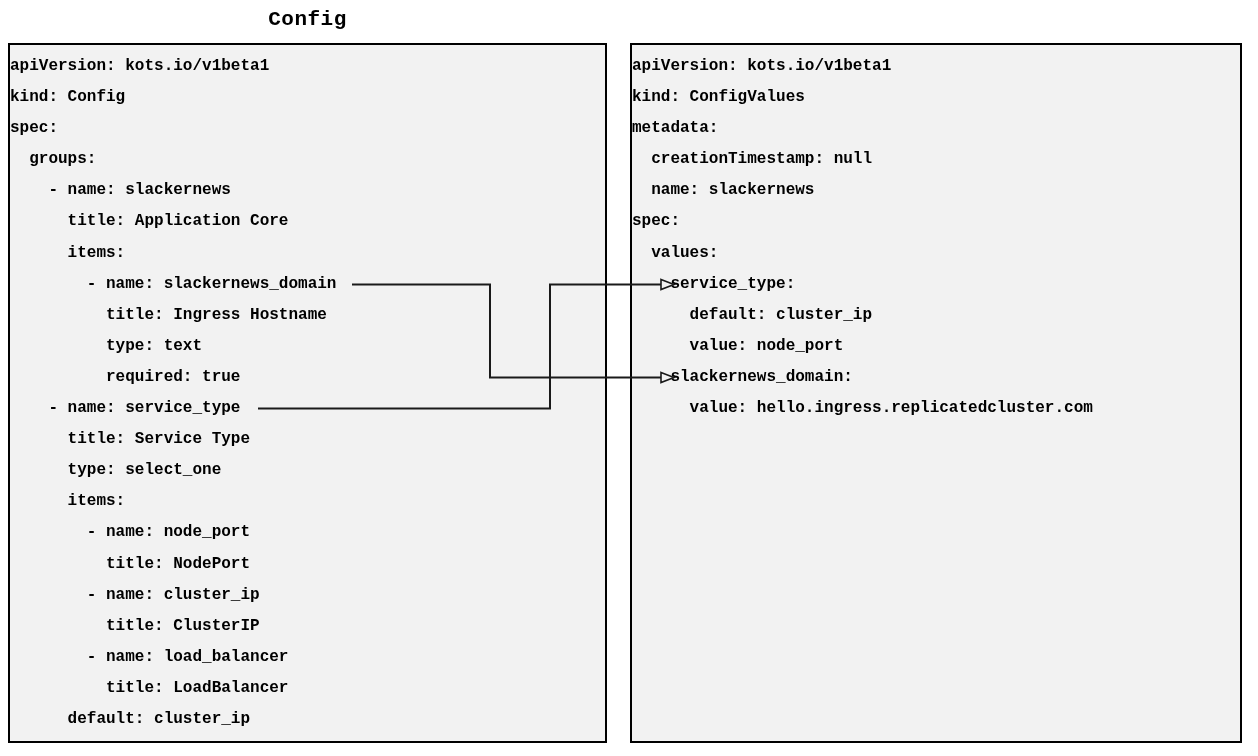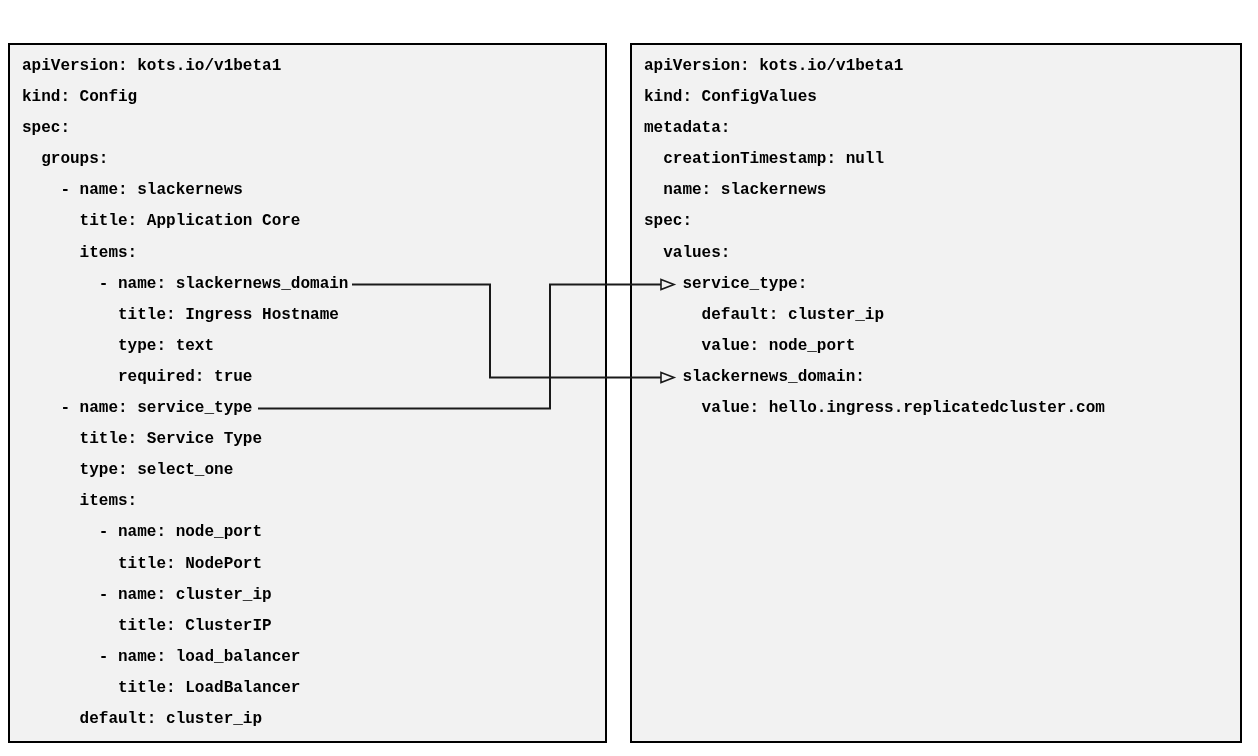--- a/index.html
+++ b/index.html
@@ -35,21 +35,21 @@
     height: 696px;
     background: var(--panel-bg, #f2f2f2);
     border: 2px solid var(--panel-border, #000000);
     box-sizing: content-box;
     overflow: hidden;
   }
   .panel.left  { left: 8px;   width: 595px; }
   .panel.right { left: 630px; width: 608px; }
   .panel pre {
     margin: 0;
-    padding: 6px 12px;
+    padding: 6px 0;
     font-family: "Liberation Mono", "DejaVu Sans Mono", monospace;
     font-size: 16px;
     line-height: 31.1px;
     font-weight: bold;
     color: var(--text-color, #000000);
     white-space: pre;
   }
   svg.overlay {
     position: absolute;
     left: 0;
@@ -66,20 +66,21 @@
     stroke: var(--connector-color, #1a1a1a);
     stroke-width: 1.6;
     stroke-linejoin: miter;
   }
 </style>
 </head>
 <body>
 
 <div class="canvas">
 
+  <div class="panel-title left">Config</div>
 
 
   <div class="panel left">
     <pre>apiVersion: kots.io/v1beta1
 kind: Config
 spec:
   groups:
     - name: slackernews
       title: Application Core
       items:

